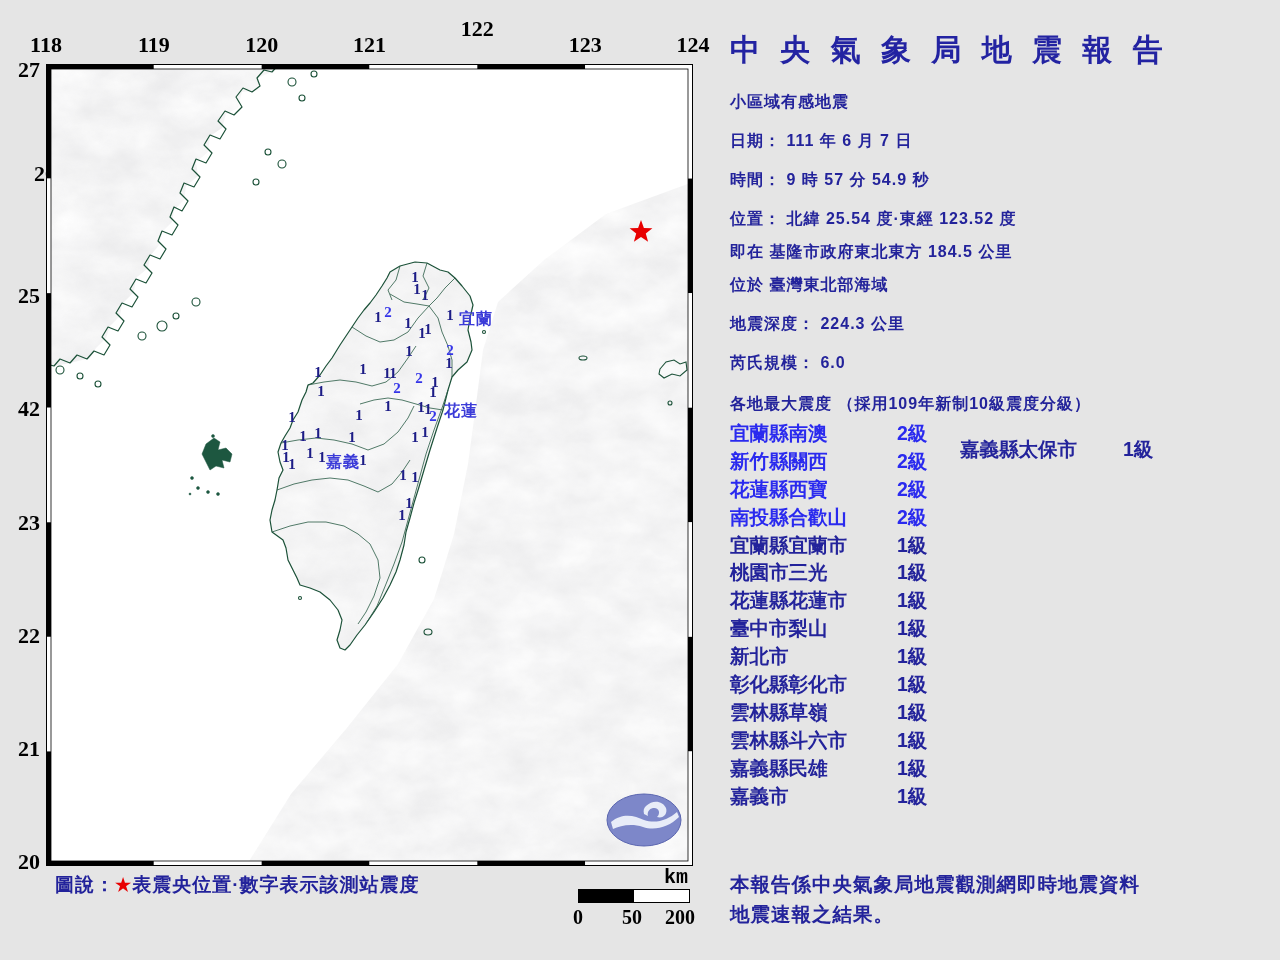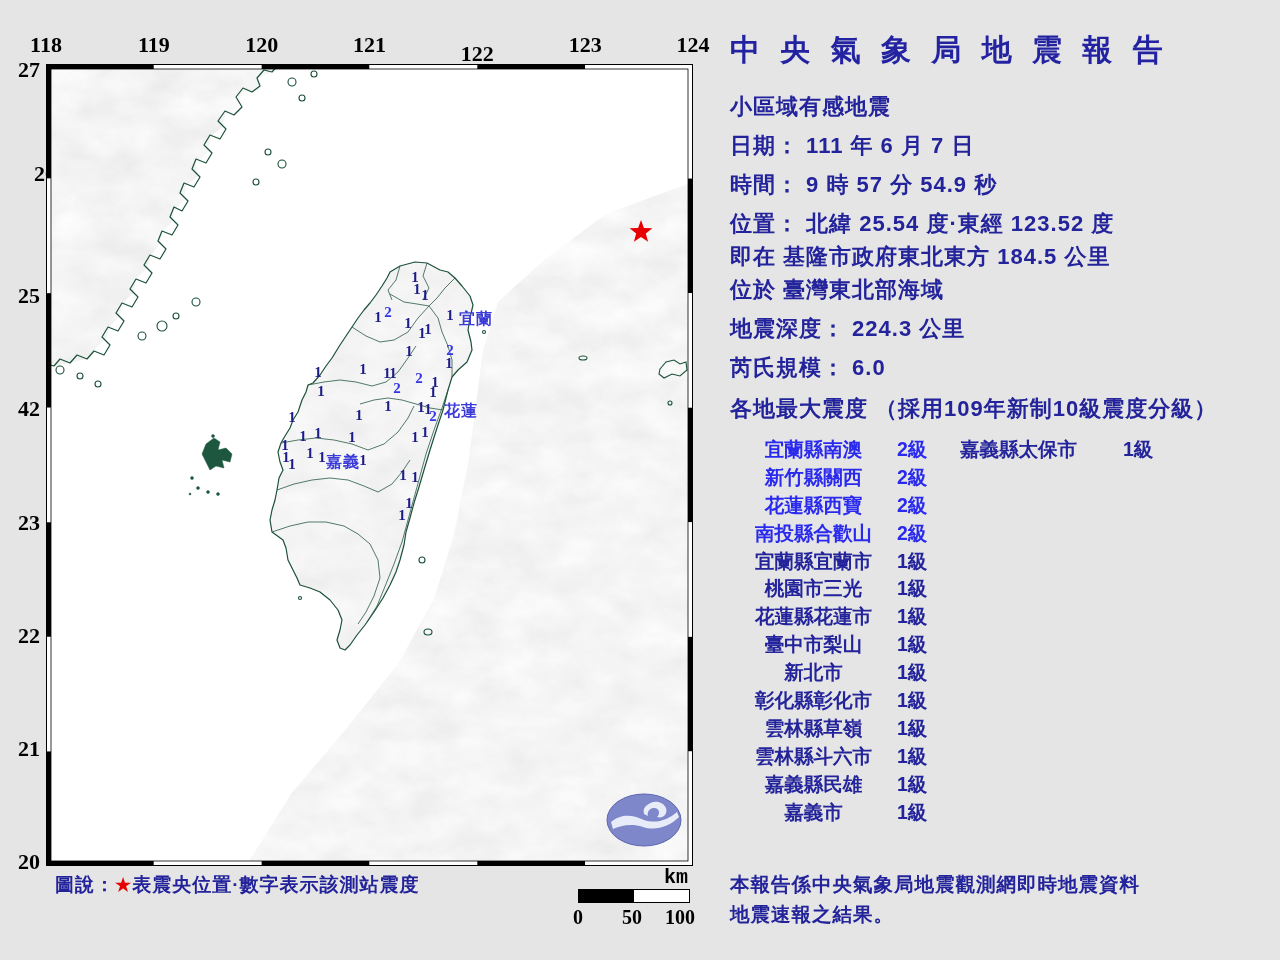--- a/index.html
+++ b/index.html
@@ -18,27 +18,27 @@
             font-family:Liberation Mono, monospace;font-size:20px;font-weight:700;color:#000;}
   .scale-bar{position:absolute;left:578px;top:889px;width:110px;height:12px;border:1.5px solid #000;
              display:flex;}
   .scale-bar .seg1{width:50%;background:#000;}
   .scale-bar .seg2{width:50%;background:#fff;}
   .scale-tick{position:absolute;top:906px;transform:translateX(-50%);
               font-family:"Liberation Serif",serif;font-size:20px;font-weight:700;color:#000;}
   
   .rtitle{position:absolute;left:730px;top:30px;margin:0;font-size:30px;font-weight:700;
           color:#2323a2;letter-spacing:6px;white-space:nowrap;}
-  .rl{position:absolute;left:730px;font-size:22px;font-weight:600;color:#23239b;
+  .rl{position:absolute;left:730px;font-size:16px;font-weight:600;color:#23239b;
       letter-spacing:1px;white-space:nowrap;}
   .int-col{position:absolute;font-size:19.5px;font-weight:600;color:#23239b;}
   .int-row{height:27.9px;line-height:27.9px;white-space:nowrap;}
   .int-row .nm{display:inline-block;}
   .int-row.hl{color:#2a2aef;}
-  #int-col1{left:730px;top:436px;text-align:center;}
+  #int-col1{left:730px;top:420px;}
   #int-col1 .nm{width:167px;}
   #int-col2{left:960px;top:436px;}
   #int-col2 .nm{width:163px;}
   .footer-line{position:absolute;left:730px;font-size:19.5px;font-weight:600;color:#23239b;
                letter-spacing:1px;white-space:nowrap;}
   
   .coast{fill:none;stroke:#1b5138;stroke-width:1.2;stroke-linejoin:round;}
   .county{fill:none;stroke:#2a5c46;stroke-width:0.9;opacity:.9;stroke-linejoin:round;}
   .isl{fill:none;stroke:#1b5138;stroke-width:1.1;}
   .isl-fill{fill:#1d5740;stroke:#1d5740;stroke-width:.5;}
@@ -50,21 +50,21 @@
 </head>
 <body>
 
 <div class="page">
 
   <div id="axis-top">
       <span class="axis-label" style="left: 46px; top: 32px;">118</span>
       <span class="axis-label" style="left: 153.83px; top: 32px;">119</span>
       <span class="axis-label" style="left: 261.66px; top: 32px;">120</span>
       <span class="axis-label" style="left: 369.49px; top: 32px;">121</span>
-      <span class="axis-label" style="left: 477.32px; top: 16px; margin-top: 25px;">122</span>
+      <span class="axis-label" style="left: 477.32px; top: 16px;">122</span>
       <span class="axis-label" style="left: 585.15px; top: 32px;">123</span>
       <span class="axis-label" style="left: 692.98px; top: 32px;">124</span>
     </div>
   <div id="axis-left">
       <span class="axis-label-left" style="top: 70px;">27</span>
       <span class="axis-label-left" style="top: 174px; margin-left: 16px;">26</span>
       <span class="axis-label-left" style="top: 296.3px;">25</span>
       <span class="axis-label-left" style="top: 409.45px;">42</span>
       <span class="axis-label-left" style="top: 522.6px; text-align: right;">23</span>
       <span class="axis-label-left" style="top: 635.75px;">22</span>
@@ -268,21 +268,21 @@
 
   <div class="legend"><span>圖說：</span><span class="star">★</span><span>表震央位置·數字表示該測站震度</span></div>
 
   <div class="scale-km">km</div>
   <div class="scale-bar">
     <div class="seg1"></div>
     <div class="seg2"></div>
   </div>
   <div class="scale-tick" style="left:578px">0</div>
   <div class="scale-tick" style="left:632px">50</div>
-  <div class="scale-tick" style="left:680px">100</div>
+  <div class="scale-tick" style="left:680px">200</div>
 
   <h1 class="rtitle">中 央 氣 象 局 地 震 報 告</h1>
   <div class="rl" style="top:92px">小區域有感地震</div>
   <div class="rl" style="top:131px">日期：  111 年 6 月 7 日</div>
   <div class="rl" style="top:170px">時間：  9 時 57 分 54.9 秒</div>
   <div class="rl" style="top:209px">位置：  北緯 25.54 度·東經 123.52 度</div>
   <div class="rl" style="top:242px">即在  基隆市政府東北東方 184.5 公里</div>
   <div class="rl" style="top:275px">位於  臺灣東北部海域</div>
   <div class="rl" style="top:314px">地震深度：  224.3 公里</div>
   <div class="rl" style="top:353px">芮氏規模：  6.0</div>

